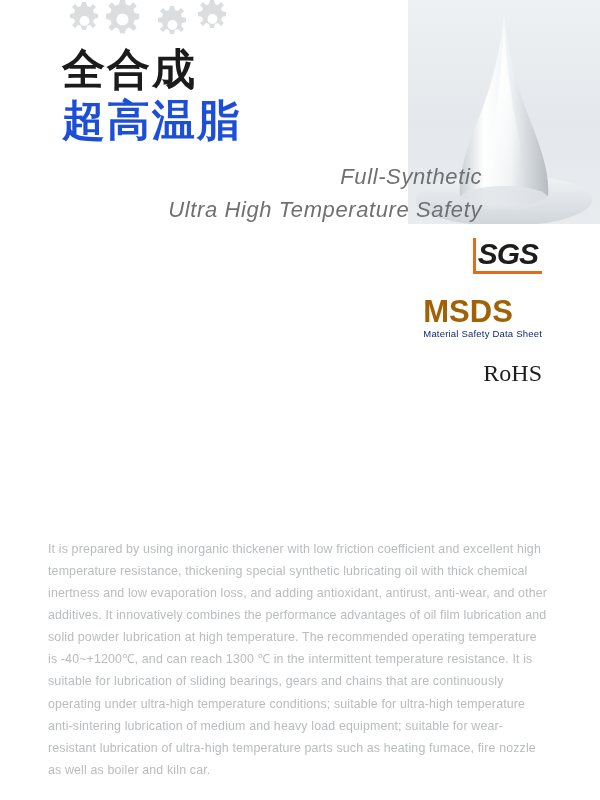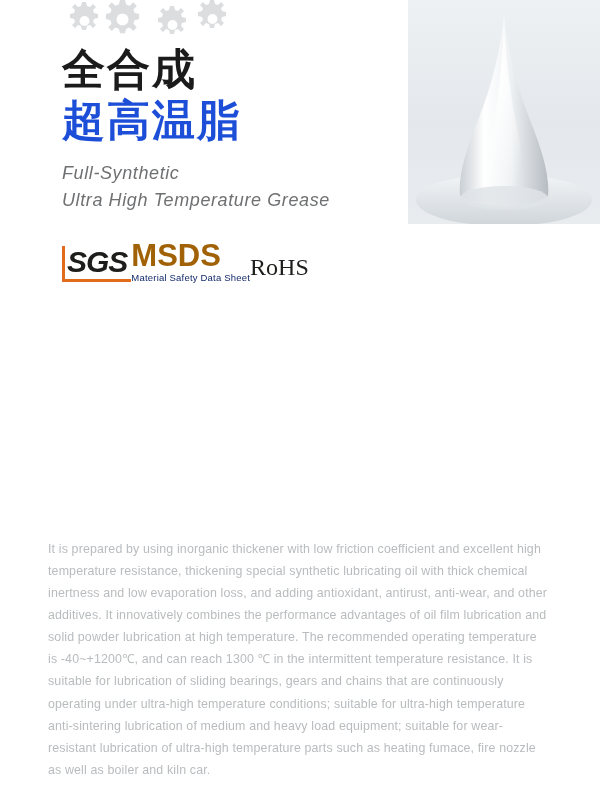--- a/index.html
+++ b/index.html
@@ -70,35 +70,38 @@
     line-height: 1.18;
     margin: 0;
   }
 
   .subtitle {
     position: absolute;
     left: 62px;
     top: 160px;
     width: 420px;
     color: #6f7072;
-    font-size: 18px;
+    font-size: 22px;
     font-style: italic;
     line-height: 1.5;
     letter-spacing: 0.6px;
+    text-align: right;
   }
 
   
   .certs {
     position: absolute;
     left: 62px;
     top: 238px;
     width: 480px;
     height: 44px;
     display: flex;
     align-items: flex-end;
+    gap: 22px;
+    flex-direction: column;
   }
   .cert-sgs {
     position: relative;
     display: flex;
     flex-direction: column;
     align-items: flex-start;
   }
   .cert-sgs .sgs-text {
     font-size: 30px;
     font-weight: bold;
@@ -207,21 +210,21 @@
     </svg>
   </div>
 
   <div class="headline">
     <div class="line1">全合成</div>
     <div class="line2">超高温脂</div>
   </div>
 
   <div class="subtitle">
     <div>Full-Synthetic</div>
-    <div>Ultra High Temperature Grease</div>
+    <div>Ultra High Temperature Safety</div>
   </div>
 
   <div class="certs">
     <div class="cert-sgs">
       <div class="sgs-text">SGS</div>
     </div>
     <div class="cert-msds">
       <div class="msds-text">MSDS</div>
       <div class="msds-sub">Material Safety Data Sheet</div>
     </div>

